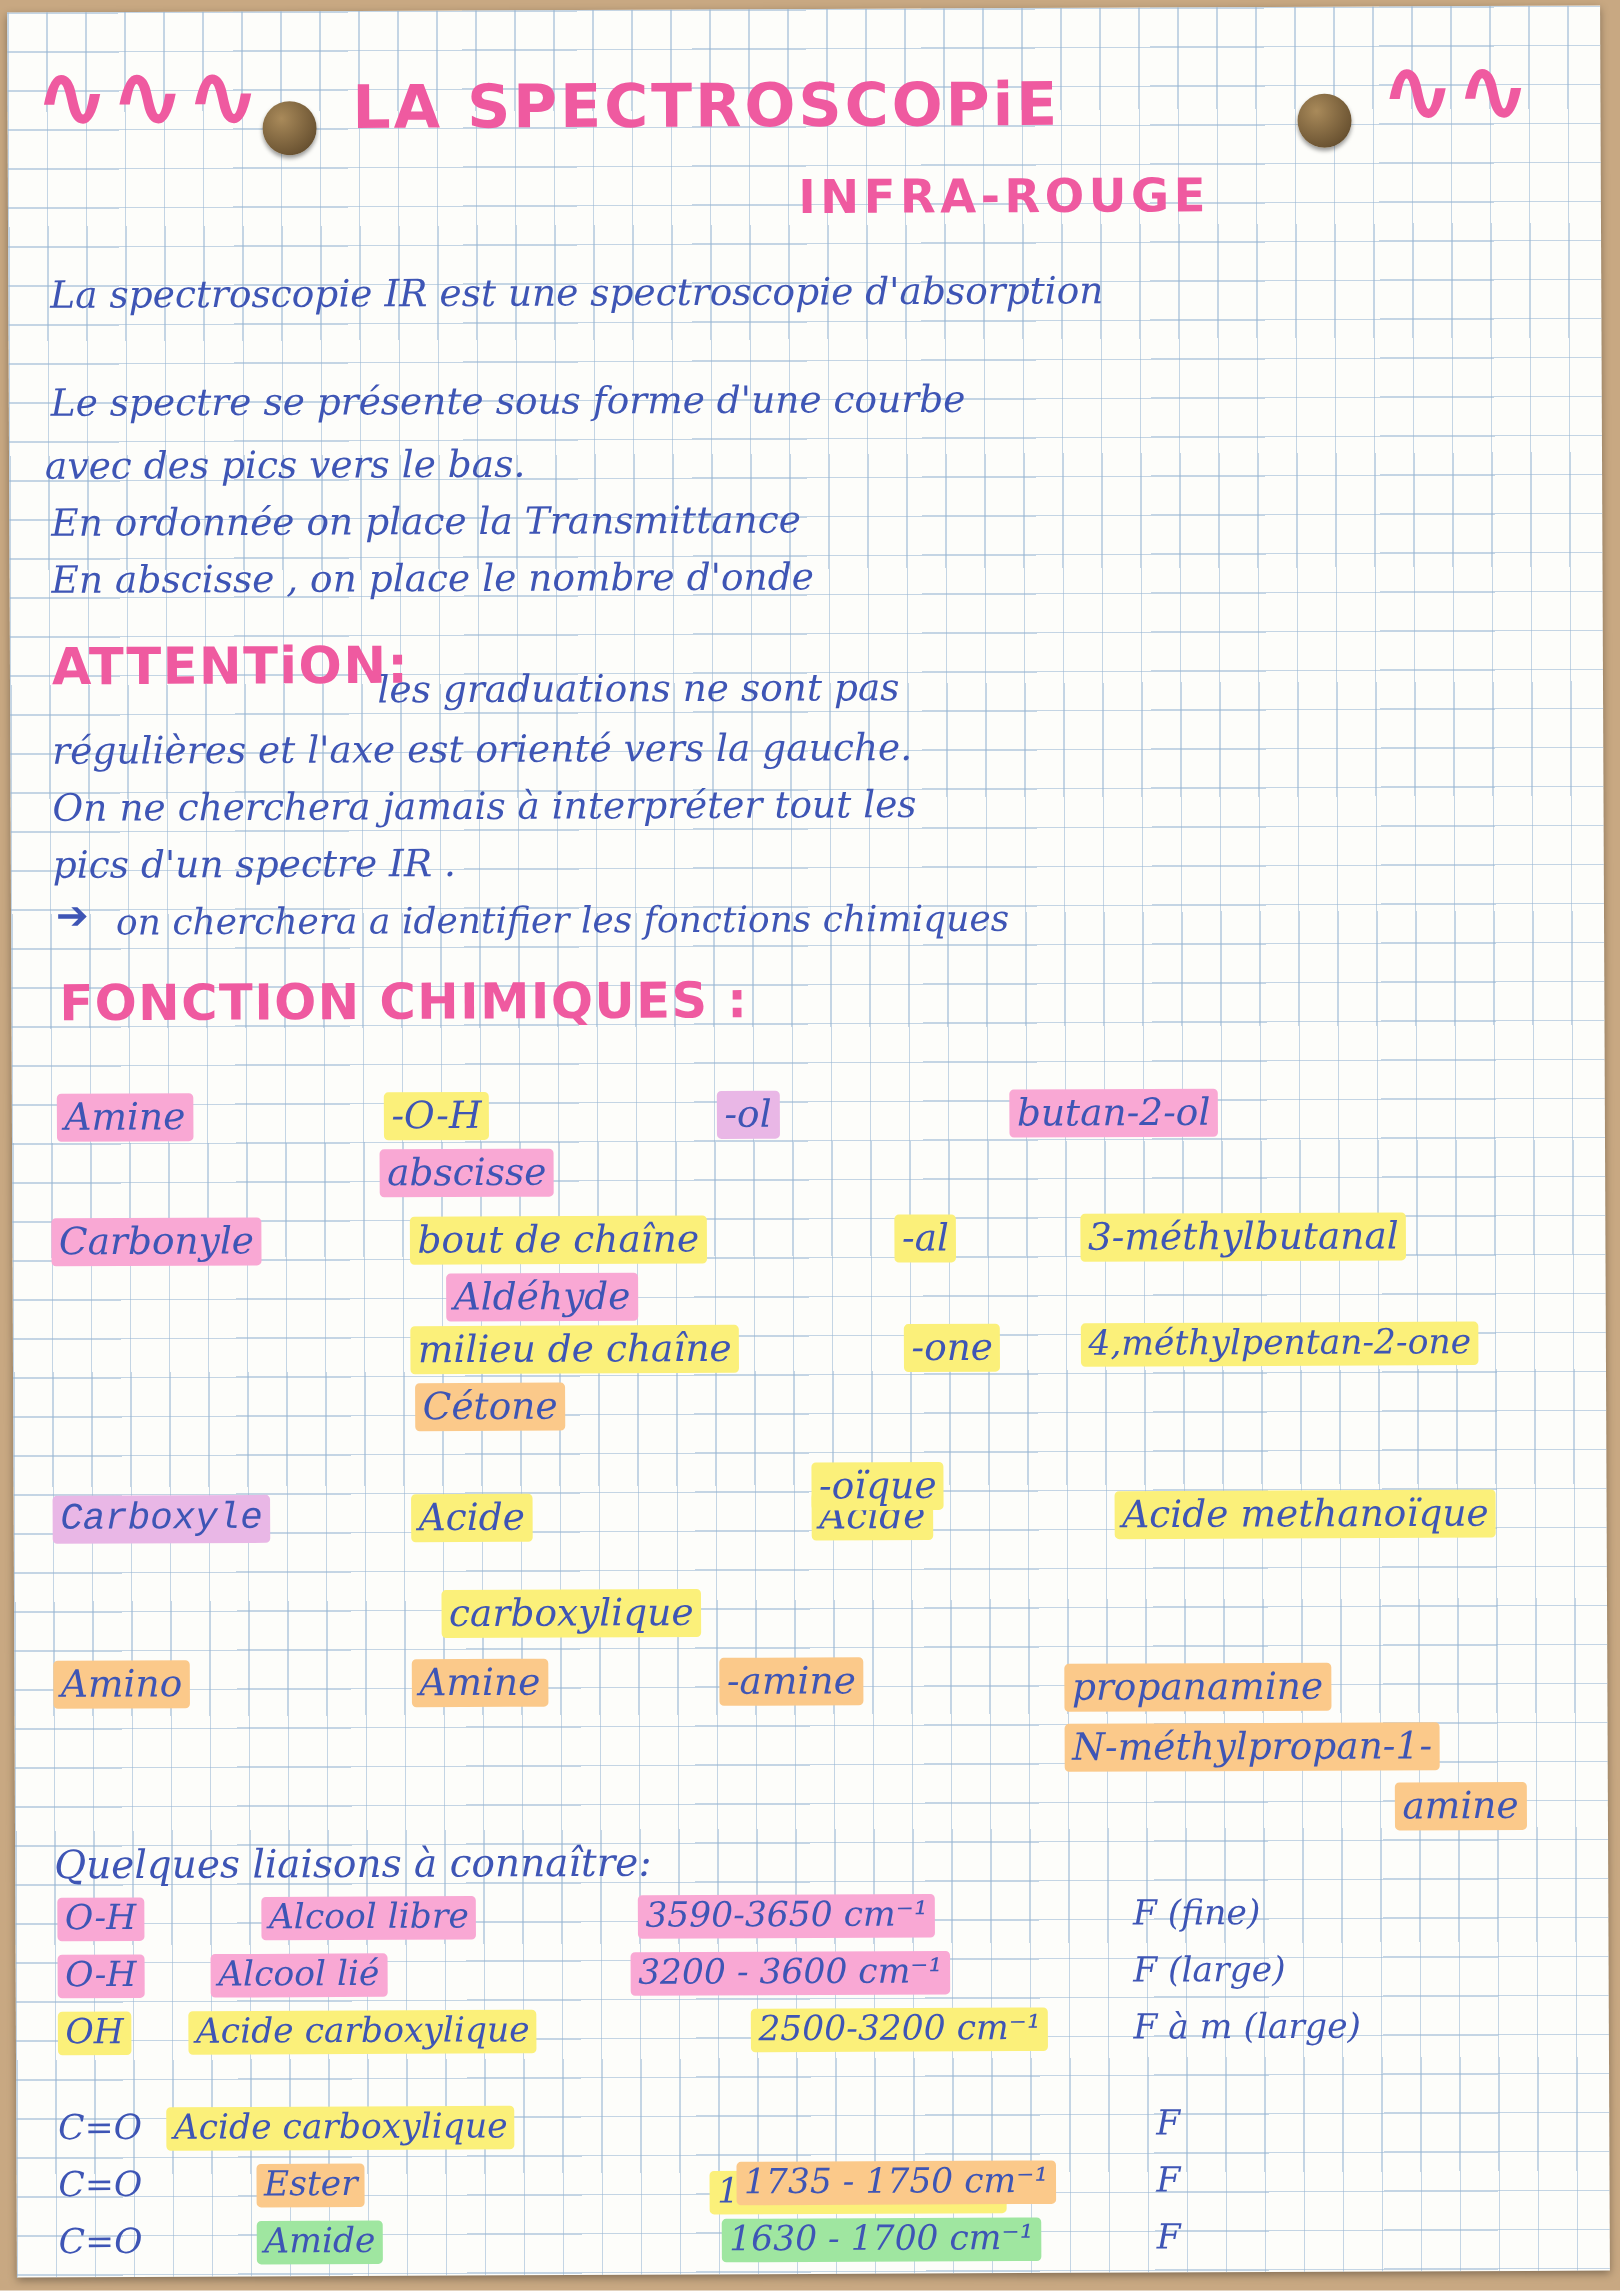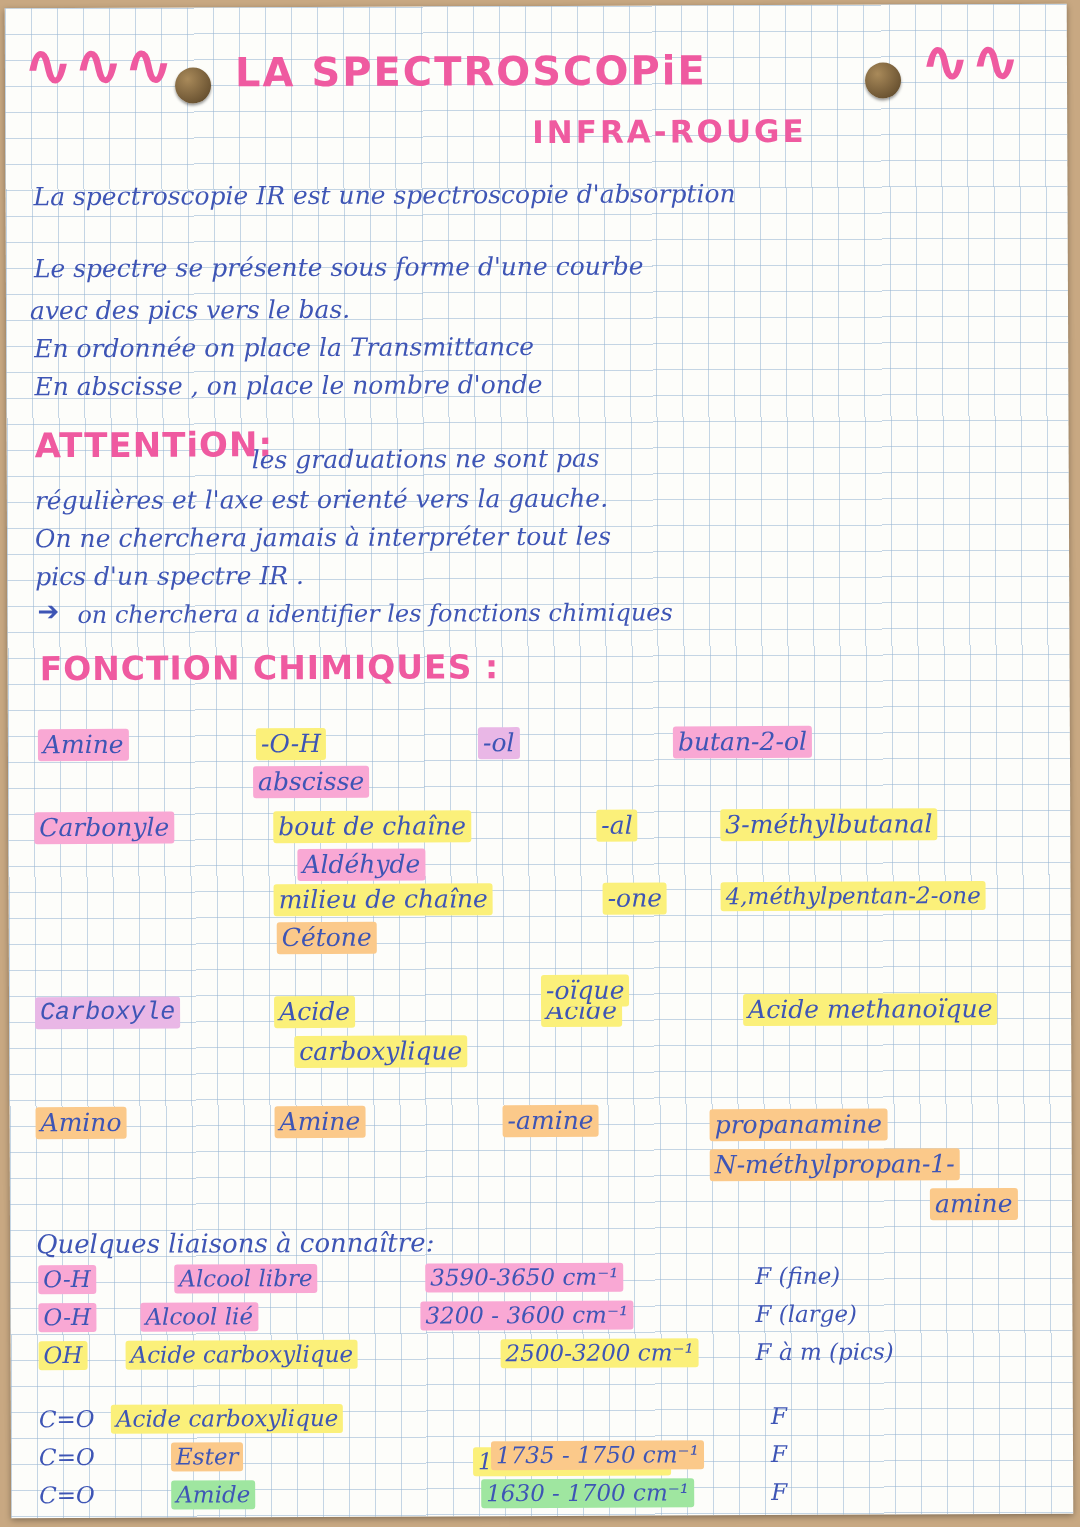--- a/index.html
+++ b/index.html
@@ -163,48 +163,48 @@
   <div class="row-txt" style="left:588px; top:805px;"><span class="hl hl-yellow">-al</span></div>
   <div class="row-txt" style="left:712px; top:805px;"><span class="hl hl-yellow">3-méthylbutanal</span></div>
 
   <div class="row-txt" style="left:265px; top:878px;"><span class="hl hl-yellow">milieu de chaîne</span></div>
   <div class="row-txt" style="left:268px; top:916px;"><span class="hl hl-orange">Cétone</span></div>
   <div class="row-txt" style="left:594px; top:878px;"><span class="hl hl-yellow">-one</span></div>
   <div class="row-txt" style="left:712px; top:878px; font-size:23px;"><span class="hl hl-yellow">4,méthylpentan-2-one</span></div>
 
   <div class="row-txt" style="left:26px; top:990px;font-family:Liberation Mono, monospace;"><span class="hl hl-violet">Carboxyle</span></div>
   <div class="row-txt" style="left:265px; top:990px;"><span class="hl hl-yellow">Acide</span></div>
-  <div class="row-txt" style="left:285px; top:1030px;"><span class="hl hl-yellow">carboxylique</span></div>
+  <div class="row-txt" style="left:285px; top:1054px;"><span class="hl hl-yellow">carboxylique</span></div>
   <div class="row-txt" style="left:532px; top:990px;"><span class="hl hl-yellow">Acide</span></div>
   <div class="row-txt" style="left:532px; top:970px;"><span class="hl hl-yellow">-oïque</span></div>
   <div class="row-txt" style="left:734px; top:990px;"><span class="hl hl-yellow">Acide methanoïque</span></div>
 
   <div class="row-txt" style="left:26px; top:1100px;"><span class="hl hl-orange">Amino</span></div>
   <div class="row-txt" style="left:265px; top:1100px;"><span class="hl hl-orange">Amine</span></div>
-  <div class="row-txt" style="left:470px; top:1100px;padding-left:23px;"><span class="hl hl-orange">-amine</span></div>
+  <div class="row-txt" style="left:470px; top:1100px;"><span class="hl hl-orange">-amine</span></div>
   <div class="row-txt" style="left:700px; top:1105px;"><span class="hl hl-orange">propanamine</span></div>
   <div class="row-txt" style="left:700px; top:1145px;"><span class="hl hl-orange">N-méthylpropan-1-</span></div>
   <div class="row-txt" style="left:920px; top:1185px;"><span class="hl hl-orange">amine</span></div>
 
   <div class="para" style="left:26px; top:1215px; font-size:26px;">Quelques liaisons à connaître:</div>
 
   <div class="tbl-txt" style="left:28px; top:1258px;"><span class="hl hl-pink">O-H</span></div>
   <div class="tbl-txt" style="left:125px; top:1258px;margin-left:39px;"><span class="hl hl-pink">Alcool libre</span></div>
   <div class="tbl-txt" style="left:415px; top:1258px;"><span class="hl hl-pink">3590-3650 cm⁻¹</span></div>
   <div class="tbl-txt" style="left:745px; top:1258px;font-style:italic;">F (fine)</div>
 
   <div class="tbl-txt" style="left:28px; top:1296px;"><span class="hl hl-pink">O-H</span></div>
   <div class="tbl-txt" style="left:130px; top:1296px;"><span class="hl hl-pink">Alcool lié</span></div>
   <div class="tbl-txt" style="left:410px; top:1296px;"><span class="hl hl-pink">3200 - 3600 cm⁻¹</span></div>
   <div class="tbl-txt" style="left:745px; top:1296px;">F (large)</div>
 
   <div class="tbl-txt" style="left:28px; top:1334px;"><span class="hl hl-yellow">OH</span></div>
   <div class="tbl-txt" style="left:115px; top:1334px;"><span class="hl hl-yellow">Acide carboxylique</span></div>
   <div class="tbl-txt" style="left:490px; top:1334px;"><span class="hl hl-yellow">2500-3200 cm⁻¹</span></div>
-  <div class="tbl-txt" style="left:745px; top:1334px;">F à m (pics)</div>
+  <div class="tbl-txt" style="left:745px; top:1334px;">F à m (large)</div>
 
   <div class="tbl-txt" style="left:28px; top:1398px;">C=O</div>
   <div class="tbl-txt" style="left:100px; top:1398px;"><span class="hl hl-yellow">Acide carboxylique</span></div>
   <div class="tbl-txt" style="left:462px; top:1442px;"><span class="hl hl-yellow">1700-1725 cm⁻¹</span></div>
   <div class="tbl-txt" style="left:760px; top:1398px;">F</div>
 
   <div class="tbl-txt" style="left:28px; top:1436px;">C=O</div>
   <div class="tbl-txt" style="left:160px; top:1436px;"><span class="hl hl-orange">Ester</span></div>
   <div class="tbl-txt" style="left:480px; top:1436px;"><span class="hl hl-orange">1735 - 1750 cm⁻¹</span></div>
   <div class="tbl-txt" style="left:760px; top:1436px;">F</div>

